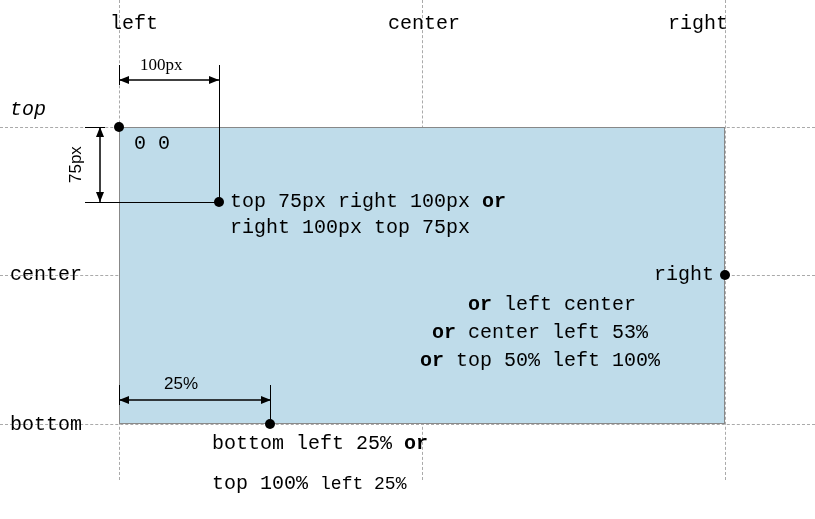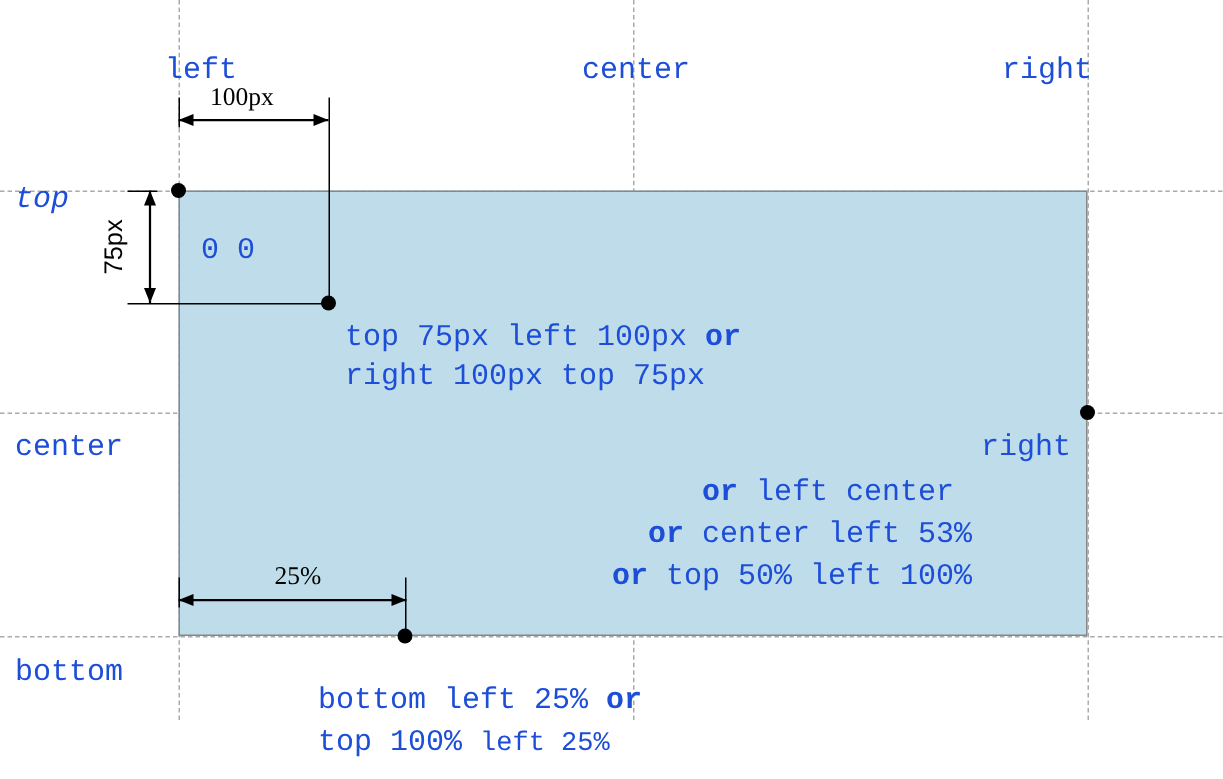--- a/index.html
+++ b/index.html
@@ -9,22 +9,21 @@
     font-family: "Courier New", Courier, monospace;
     font-size: 20px;
     background: #fff;
     width: 815px;
     height: 519px;
     position: relative;
   }
   .label {
     position: absolute;
     white-space: nowrap;
-    color: #1d4ed8;
-    margin-top: 24px;
+    color: #000000;
   }
   .bold { font-weight: bold; font-family: Liberation Mono, monospace; }
   .box {
     position: absolute;
     background: #bfdcea;
     border: 1px solid #888;
   }
   .grid-line-h, .grid-line-v {
     position: absolute;
     border-color: #aaa;
@@ -87,43 +86,43 @@
 <div class="solid-line" style="left:85px; top:202px; width:135px; height:1px;"></div>
 <div class="dim-text" style="left:66px; top:183px; transform: rotate(-90deg); transform-origin: left top;">75px</div>
 
 <svg class="arrow" style="left:119px; top:395px;" width="152" height="10">
   <line x1="0" y1="5" x2="152" y2="5" stroke="#000" stroke-width="1.5"></line>
   <polygon points="0,5 10,1 10,9" fill="#000"></polygon>
   <polygon points="152,5 142,1 142,9" fill="#000"></polygon>
 </svg>
 <div class="solid-line" style="left:119px; top:385px; width:1px; height:20px;"></div>
 <div class="solid-line" style="left:270px; top:385px; width:1px; height:40px;"></div>
-<div class="dim-text" style="left:183px; top:374px;font-family:Liberation Serif, serif;">25%</div>
+<div class="dim-text" style="left:164px; top:374px;">25%</div>
 
 <div class="dot" style="left:119px; top:127px;"></div>
 <div class="dot" style="left:219px; top:202px;"></div>
 <div class="dot" style="left:725px; top:275px;"></div>
 <div class="dot" style="left:270px; top:424px;"></div>
 
 <div class="label" style="left:134px; top:132px;">0 0</div>
 
 <div class="label" style="left:230px; top:190px;">
-  <span>top 75px left 100px </span><span class="bold">or</span>
+  <span>top 75px right 100px </span><span class="bold">or</span>
 </div>
 <div class="label" style="left:230px; top:216px;">right 100px top 75px</div>
 
 <div class="label" style="left:654px; top:263px;">right</div>
 <div class="label" style="left:468px; top:293px;">
   <span class="bold">or</span><span> left center</span>
 </div>
 <div class="label" style="left:432px; top:321px;">
   <span class="bold">or</span><span> center left 53%</span>
 </div>
-<div class="label" style="left:408px; top:349px;">
+<div class="label" style="left:420px; top:349px;">
   <span class="bold">or</span><span> top 50% left 100%</span>
 </div>
 
 <div class="label" style="left:212px; top:432px;">
   <span>bottom left 25% </span><span class="bold">or</span>
 </div>
-<div class="label" style="left:212px; top:460px;">
+<div class="label" style="left:212px; top:472px;">
   <span>top 100% </span><span style="font-size:18px;">left 25%</span>
 </div>
 
 </body></html>

